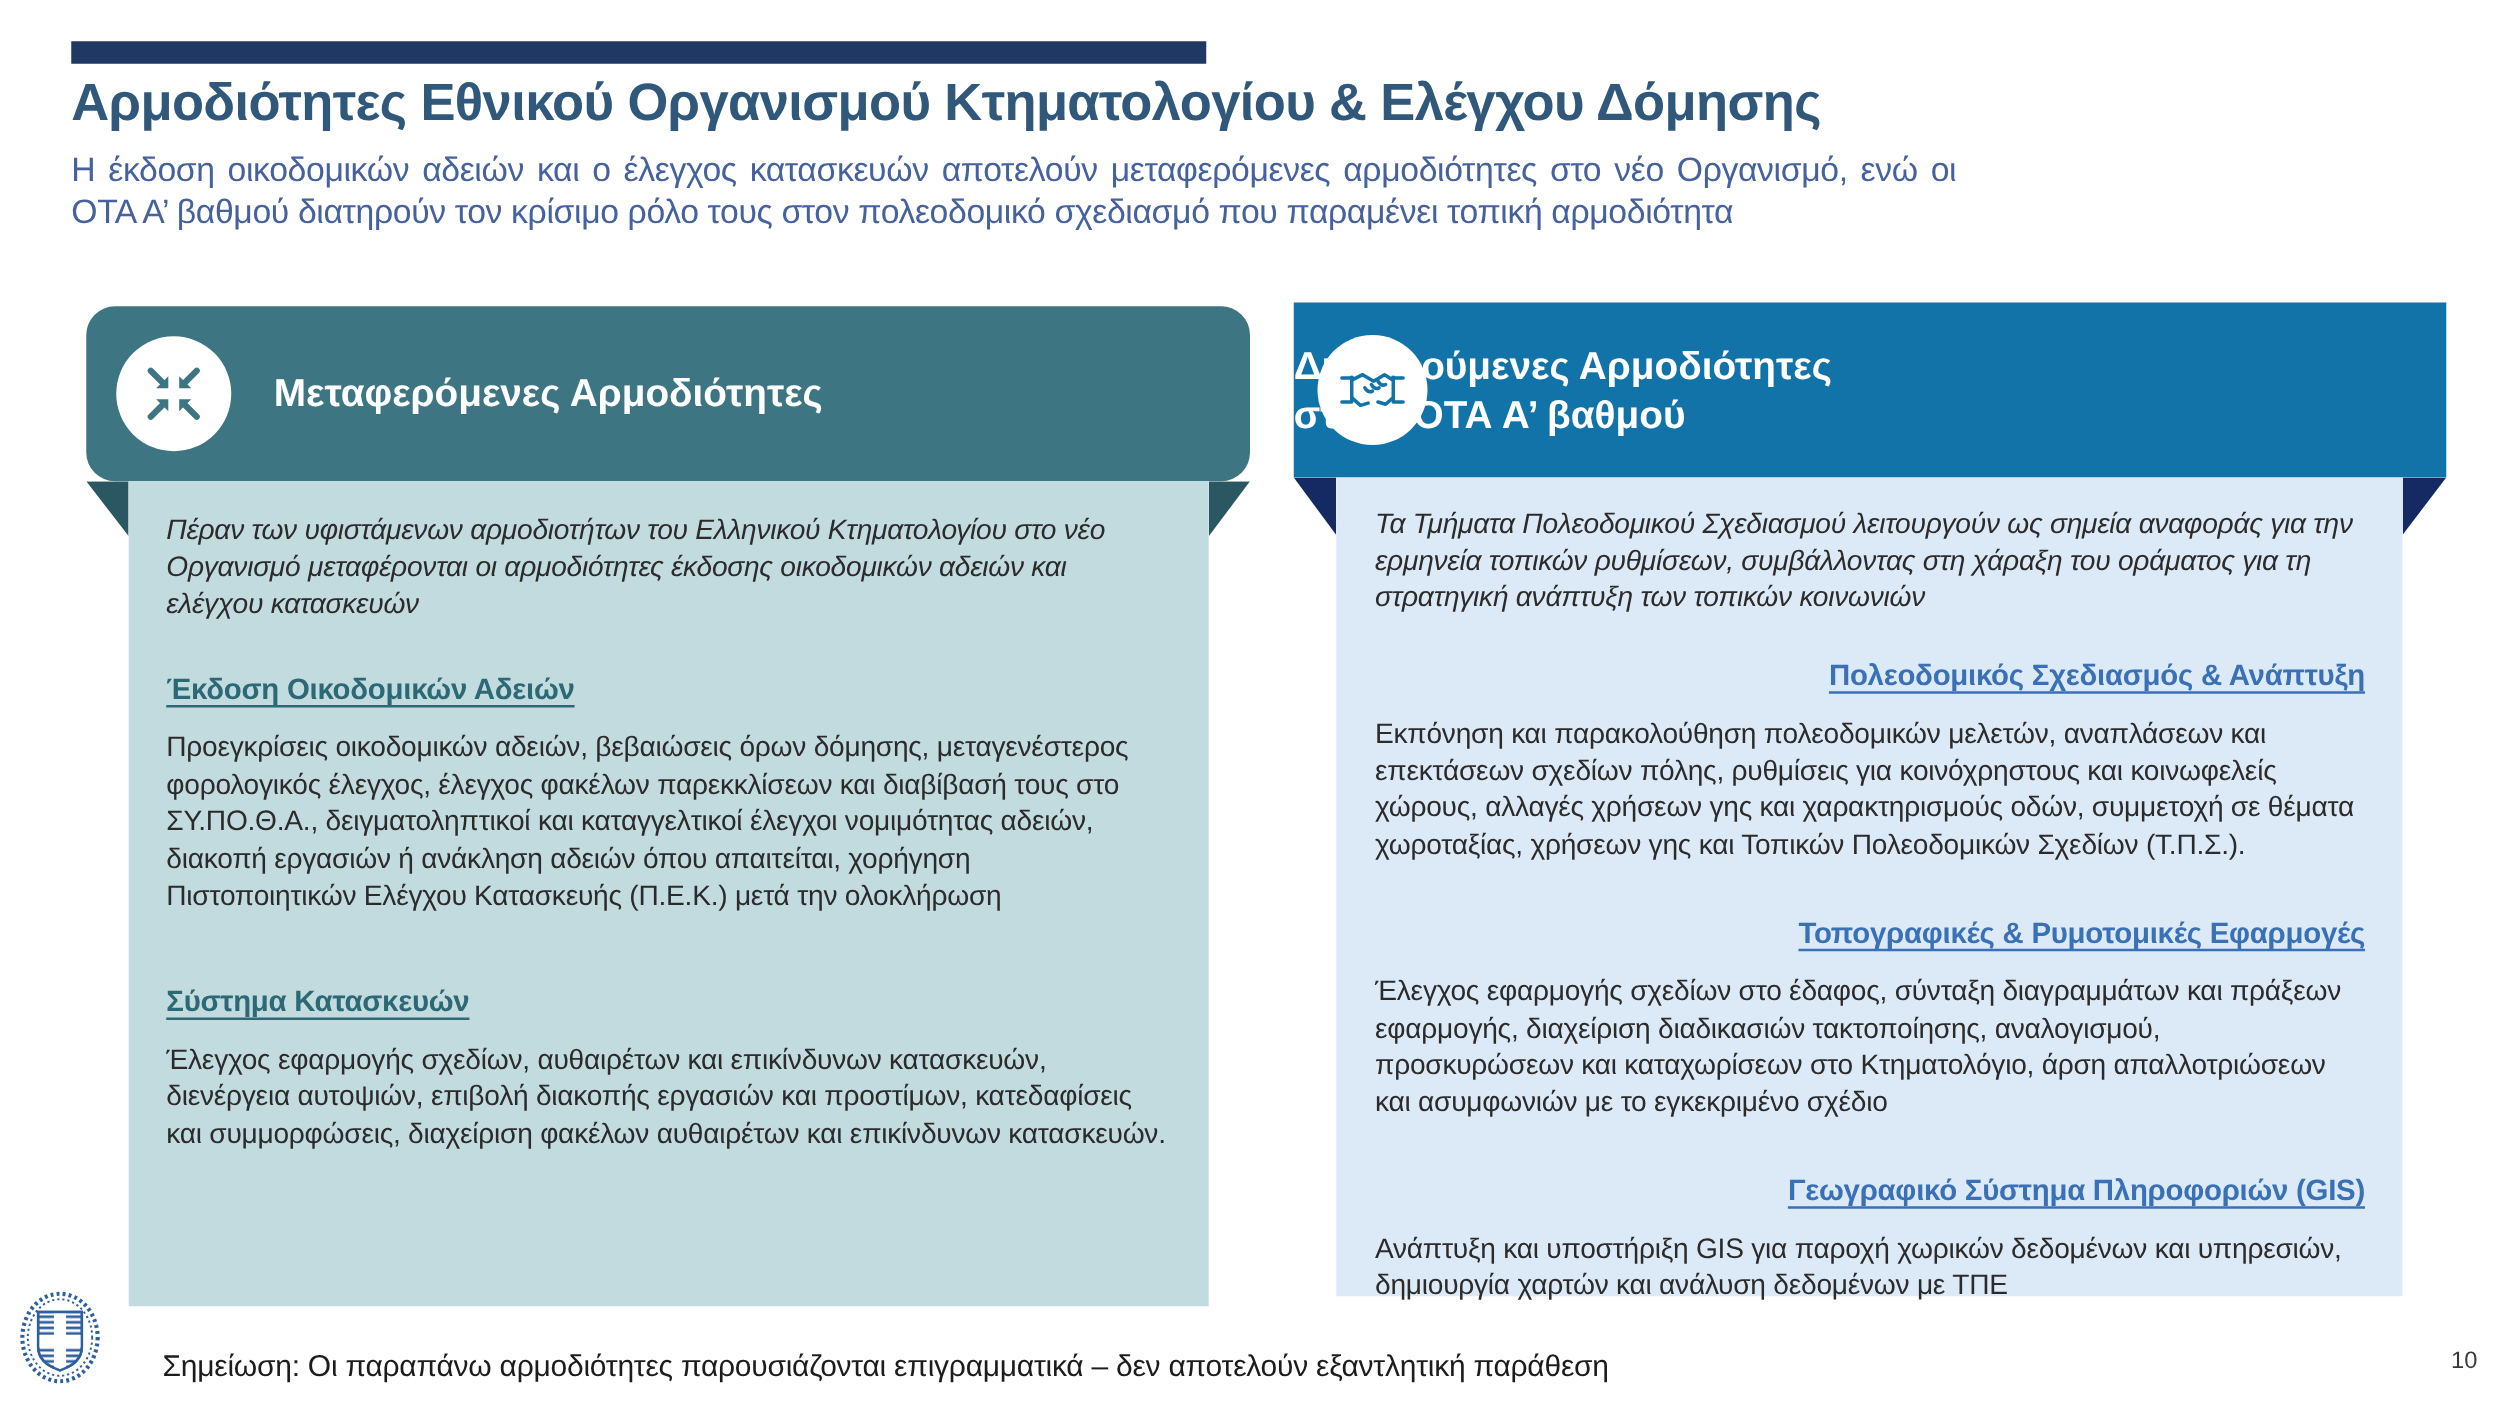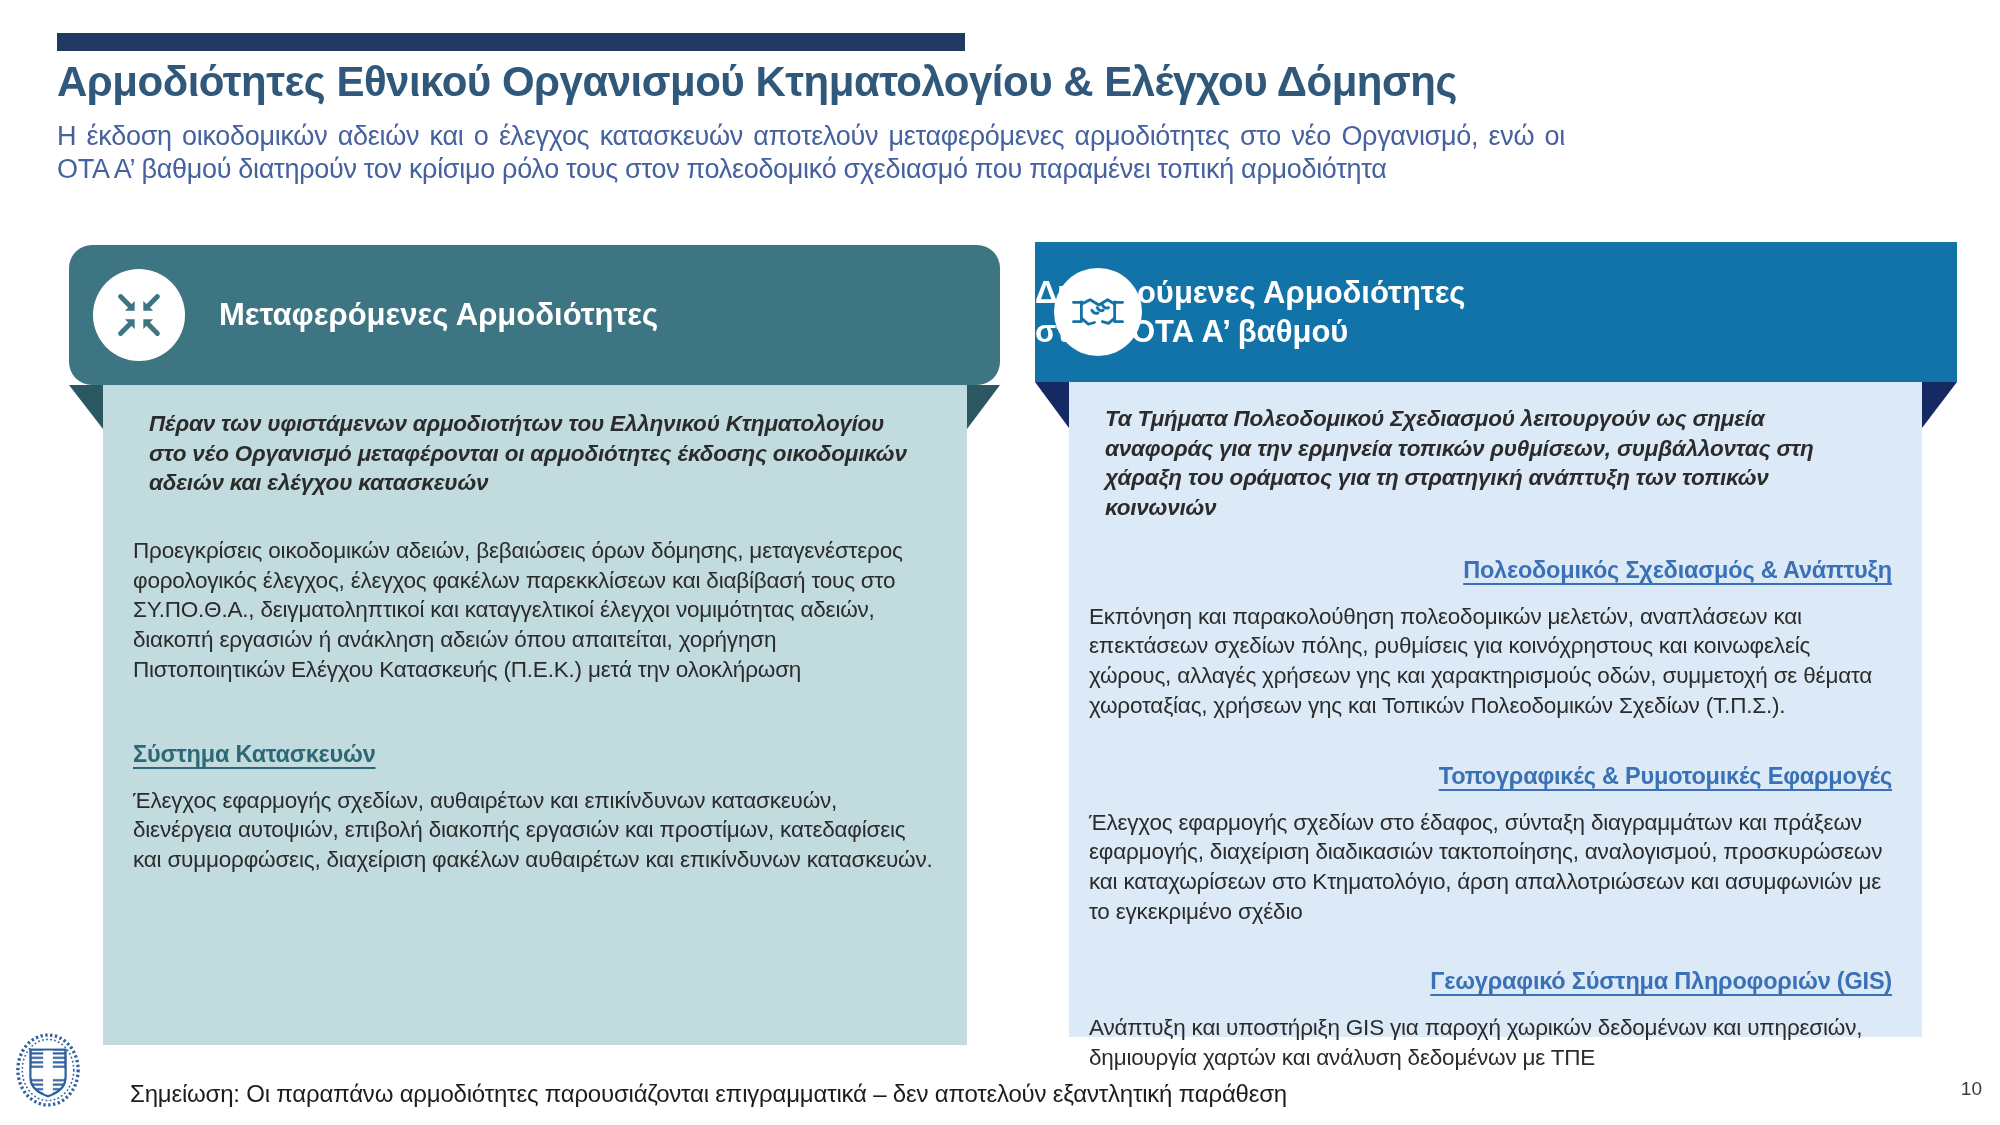--- a/index.html
+++ b/index.html
@@ -33,23 +33,23 @@
   .fold-left-a{left:69px;top:385px;width:34px;height:44px;background:var(--left_fold,#2A5761);clip-path:polygon(0 0,100% 0,100% 100%);}
   .fold-left-b{left:967px;top:385px;width:33px;height:44px;background:var(--left_fold,#2A5761);clip-path:polygon(0 0,100% 0,0 100%);}
   .fold-right-a{left:1035px;top:382px;width:34px;height:46px;background:var(--right_fold,#152A63);clip-path:polygon(0 0,100% 0,100% 100%);}
   .fold-right-b{left:1922px;top:382px;width:35px;height:46px;background:var(--right_fold,#152A63);clip-path:polygon(0 0,100% 0,0 100%);}
 
   .panel-body{
     position:absolute;box-sizing:border-box;font-size:22.5px;line-height:1.32;color:var(--body_text,#2B2B2B);
     letter-spacing:-0.2px;
   }
   .left .panel-body{left:103px;top:385px;width:864px;height:660px;background:var(--left_body_bg,#C2DBDF);padding:24px 34px 0 30px;}
-  .right .panel-body{left:1069px;top:382px;width:853px;height:655px;background:var(--right_body_bg,#DCEAF8);padding:22px 30px 0 20px;}
+  .right .panel-body{left:1069px;top:382px;width:853px;height:655px;background:var(--right_body_bg,#DCEAF8);padding:22px 30px 0 31px;}
 
-  .intro{font-style:italic;margin:0 16px 38px;font-weight:bold;}
+  .intro{font-style:italic;margin:0 0 38px;}
   .right .intro{margin-bottom:32px;}
   .section-heading{
     font-size:23.5px;font-weight:bold;margin:0 0 16px;
     text-decoration:underline;text-decoration-thickness:2px;text-underline-offset:5px;
   }
   .left .section-heading{color:var(--left_heading,#2D6974);}
   .right .section-heading{color:var(--right_heading,#3A70B5);text-align:right;}
   .section-body{margin:0;}
   .left .section-body{margin-bottom:54px;}
   .right .section-body{margin-bottom:40px;}
@@ -87,20 +87,21 @@
             <polygon points="28,28 37,28 28,37"></polygon>
           </g>
         </svg>
       </span>
       <div class="panel-title">Μεταφερόμενες Αρμοδιότητες</div>
     </header>
     <div class="fold fold-left-a"></div>
     <div class="fold fold-left-b"></div>
     <div class="panel-body">
       <p class="intro">Πέραν των υφιστάμενων αρμοδιοτήτων του Ελληνικού Κτηματολογίου στο νέο Οργανισμό μεταφέρονται οι αρμοδιότητες έκδοσης οικοδομικών αδειών και ελέγχου κατασκευών</p>
+      <h3 class="section-heading">Έκδοση Οικοδομικών Αδειών</h3>
       <p class="section-body">Προεγκρίσεις οικοδομικών αδειών, βεβαιώσεις όρων δόμησης, μεταγενέστερος φορολογικός έλεγχος, έλεγχος φακέλων παρεκκλίσεων και διαβίβασή τους στο ΣΥ.ΠΟ.Θ.Α., δειγματοληπτικοί και καταγγελτικοί έλεγχοι νομιμότητας αδειών, διακοπή εργασιών ή ανάκληση αδειών όπου απαιτείται, χορήγηση Πιστοποιητικών Ελέγχου Κατασκευής (Π.Ε.Κ.) μετά την ολοκλήρωση</p>
       <h3 class="section-heading">Σύστημα Κατασκευών</h3>
       <p class="section-body">Έλεγχος εφαρμογής σχεδίων, αυθαιρέτων και επικίνδυνων κατασκευών, διενέργεια αυτοψιών, επιβολή διακοπής εργασιών και προστίμων, κατεδαφίσεις και συμμορφώσεις, διαχείριση φακέλων αυθαιρέτων και επικίνδυνων κατασκευών.</p>
     </div>
   </section>
 
   <section class="panel right">
     <header class="panel-header">
       <span class="icon-circle">
         <svg width="56" height="44" viewBox="0 0 64 46" aria-hidden="true">

